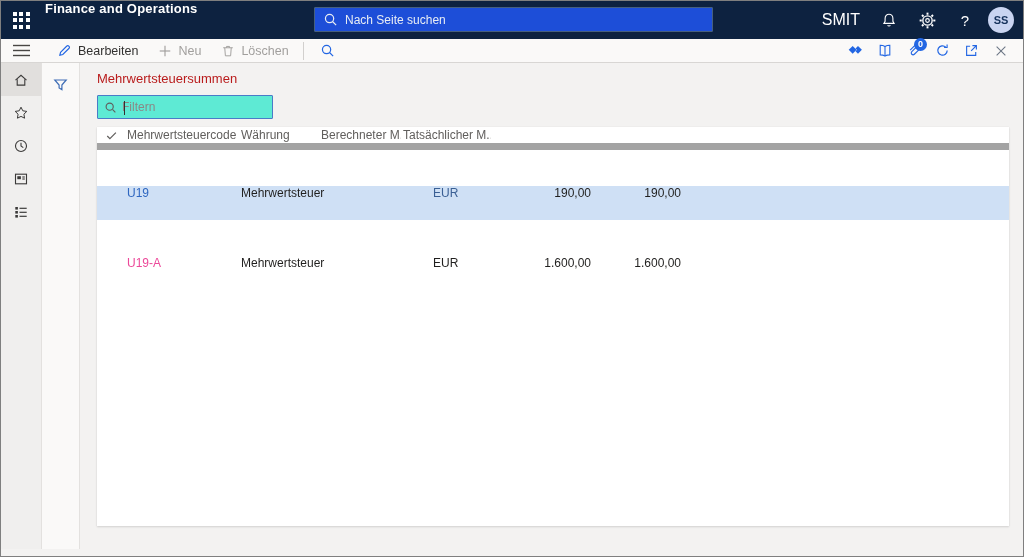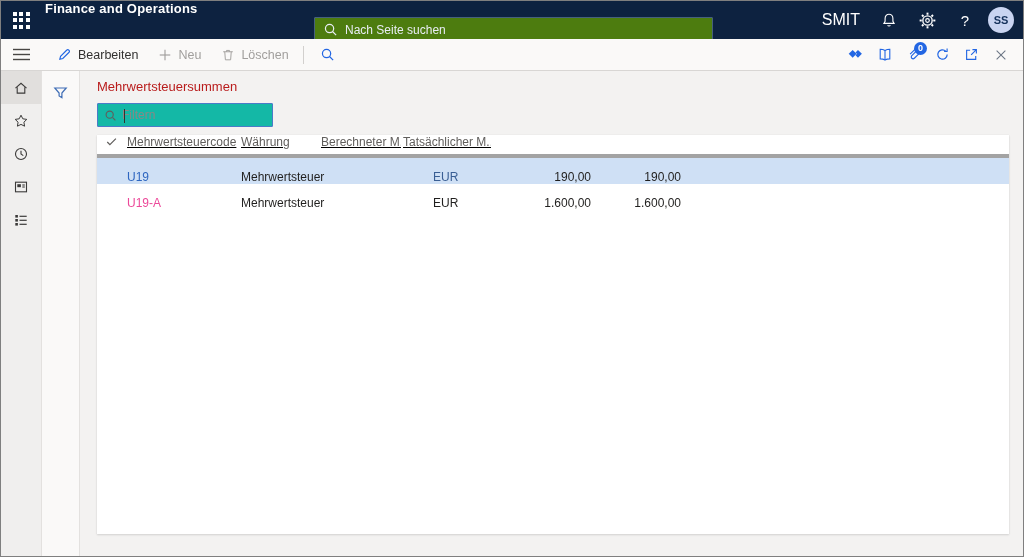--- a/index.html
+++ b/index.html
@@ -14,38 +14,38 @@
   
   .topbar{
     height:38px; background:#0d2240; display:flex; align-items:flex-start;
     color:#fff; position:relative;
   }
   .waffle{ width:40px; height:38px; display:flex; align-items:center; justify-content:center; cursor:pointer;}
   .waffle-grid{ display:grid; grid-template-columns:repeat(3,4px); grid-template-rows:repeat(3,4px); gap:2.5px;}
   .waffle-grid span{ width:4px; height:4px; background:#fff; }
   .app-title{ font-size:13px; font-weight:bold; margin-left:4px; letter-spacing:.2px; }
   .nav-search{
-    position:absolute; left:313px; top:16px; width:399px; height:25px;
-    background:#4d7c0f; border:1px solid #46607e; border-radius:1px;
+    position:absolute; left:313px; top:6px; width:399px; height:25px;
+    background:#1d4ed8; border:1px solid #46607e; border-radius:1px;
     display:flex; align-items:center; padding-left:8px; color:#e8edf4;
   }
   .nav-search .ph{ font-size:12px; color:#e8edf4; margin-left:7px; }
   .topbar-right{ margin-left:auto; display:flex; align-items:center; gap:0; }
   .company{ font-size:16px; margin-right:10px; cursor:pointer; }
   .tb-icon{ width:38px; height:38px; display:flex; align-items:center; justify-content:center; color:#fff; cursor:pointer; }
   .help-glyph{ font-size:15px; font-weight:400; }
   .avatar{
     width:26px; height:26px; border-radius:50%; background:#c9d4f1; color:#16325c;
     font-size:11px; font-weight:bold; display:flex; align-items:center; justify-content:center;
     margin:0 9px 0 4px; cursor:pointer;
   }
 
   
   .actionbar{
-    height:32px; background:#faf9f8; border-bottom:1px solid #d8d6d4;
+    height:24px; background:#faf9f8; border-bottom:1px solid #d8d6d4;
     display:flex; align-items:center; position:relative;
   }
   .burger{ width:40px; height:32px; display:flex; align-items:center; justify-content:center; cursor:pointer; color:#484644;}
   .ab-btn{
     display:flex; align-items:center; gap:6px; font-size:12.5px; color:#323130;
     background:none; border:none; padding:0 10px; height:32px; cursor:pointer;
     font-family:inherit;
   }
   .ab-btn .ic{ color:#2266e3; }
   .ab-btn.disabled{ color:#a19f9d; cursor:default; }
@@ -65,39 +65,39 @@
   
   .bodyrow{ display:flex; height:486px; }
   .sidebar{ width:40px; background:#f0efee; display:flex; flex-direction:column; }
   .sb-item{ width:40px; height:33px; display:flex; align-items:center; justify-content:center; color:#3b3a39; cursor:pointer; }
   .sb-item.active{ background:#e1dfdd; }
   .rail{ width:39px; background:#faf9f8; border-left:1px solid #e3e1df; border-right:1px solid #e3e1df; padding-top:10px; display:flex; flex-direction:column; align-items:center; }
   .rail-filter{ color:#3e6db5; cursor:pointer; padding:4px; }
   .content{ flex:1; padding:8px 0 0 17px; background:#f3f2f1; }
   .page-title{ font-size:13px; color:#b91c1c; font-weight:400; margin-bottom:9px; }
   .quick-filter{
-    width:176px; height:24px; background:#14b8a6; border:1px solid #4a7bc8; border-radius:1px;
+    width:176px; height:24px; background:#5eead4; border:1px solid #4a7bc8; border-radius:1px;
     display:flex; align-items:center; padding-left:6px; position:relative; margin-bottom:8px;
   }
   .quick-filter .mag{ color:#605e5c; }
   .qf-input{
     border:none; outline:none; flex:1; height:20px; font-size:12px; color:#323130;
     font-family:inherit; padding-left:5px; background:transparent;
   }
   .qf-input::placeholder{ color:#8a8886; opacity:1; }
   .caret{ position:absolute; left:26px; top:5px; width:1px; height:14px; background:#323130; }
 
   
   .card{
     width:912px; height:399px; background:#fff;
     box-shadow:0 1px 2px rgba(0,0,0,.13), 0 0 1px rgba(0,0,0,.08);
   }
-  .ghead{ display:flex; align-items:flex-start; height:23px; border-bottom:4px solid #a3a3a3;text-decoration:underline; }
+  .ghead{ display:flex; align-items:center; height:23px; border-bottom:7px solid #a3a3a3; }
   .ghead .gc{ font-size:12px; color:#605e5c; }
-  .grow{ display:flex; align-items:flex-end; height:26px; font-size:12px; color:#201f1e; cursor:pointer; }
+  .grow{ display:flex; align-items:flex-start; height:34px; font-size:12px; color:#201f1e; cursor:pointer;margin-top:36px; }
   .grow.selected{ background:#cfe0f5; }
   .gc{ padding:0 2px; white-space:nowrap; overflow:hidden; }
   .c-check{ width:28px; display:flex; justify-content:center; color:#767472; }
   .c-code{ width:114px; }
   .c-art{ width:192px; }
   .c-cur{ width:80px; }
   .c-calc{ width:82px; text-align:right; }
   .c-act{ width:90px; text-align:right; }
   .grow .c-code{ color:#ec4899; }
   .grow.selected .c-code{ color:#2e66c0; }

